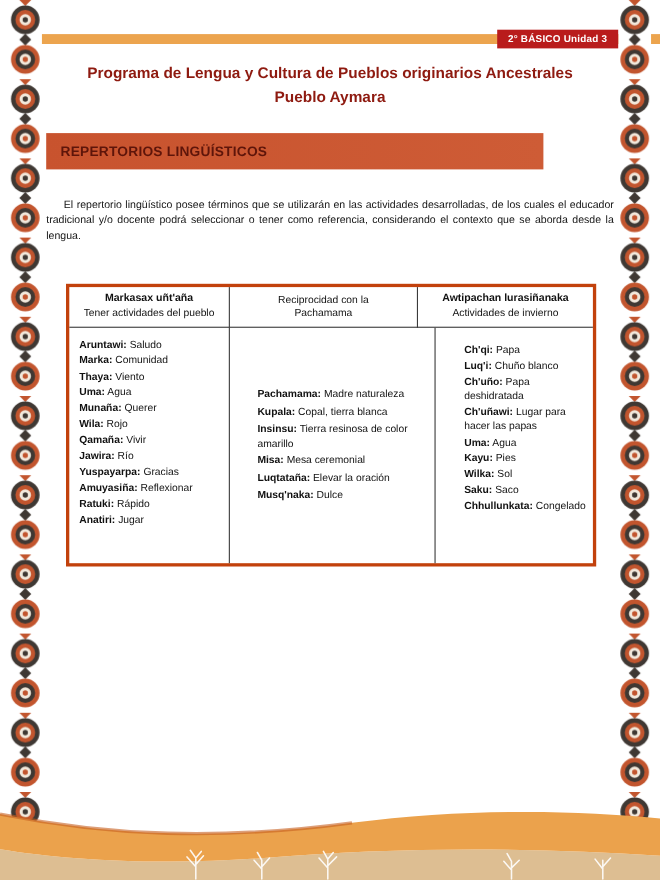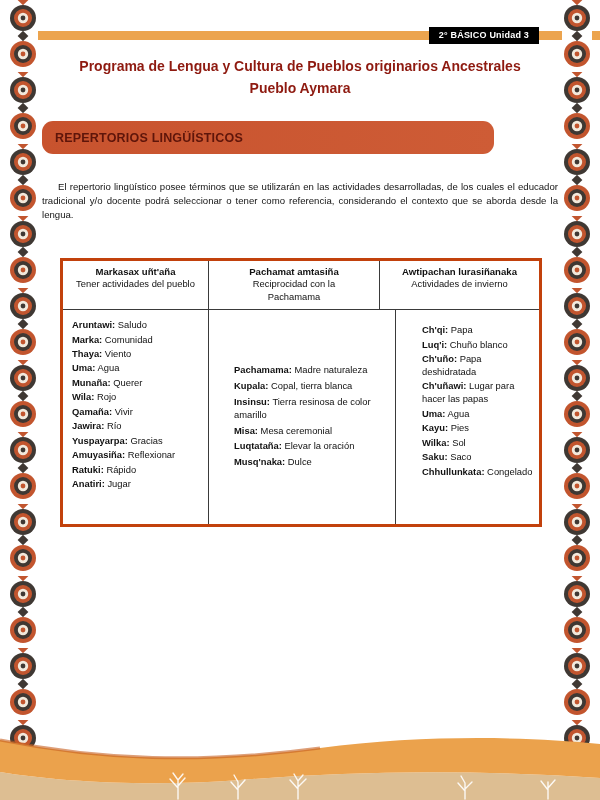--- a/index.html
+++ b/index.html
@@ -13,34 +13,34 @@
   }
   .strip { position:absolute; top:0; z-index:2; }
   .strip.left  { left:8px; }
   .strip.right { right:8px; }
 
   .topbar {
     position:absolute; left:38px; right:0; top:31px; height:9px;
     background:#ECA44E; z-index:1;
   }
   .badge {
-    position:absolute; top:27px; right:61px; z-index:3;
-    background:#000000; color:#ffffff;
+    position:absolute; top:27px; right:38px; z-index:3;
+    background:#b91c1c; color:#ffffff;
     font-size:9px; font-weight:bold; letter-spacing:.2px;
     padding:3px 10px 4px 10px;
   }
   .title {
     position:absolute; top:56px; left:38px; width:524px;
     text-align:center; color:#8E1A10; font-weight:bold;
     font-size:14px; line-height:1.55; z-index:3;
   }
   .banner {
     position:absolute; top:121px; left:42px; width:452px; height:33px;
     background:linear-gradient(90deg,#C8532E,#CE5C36);
-    display:flex; align-items:center; padding-left:13px; z-index:3;border-radius:11px;
+    display:flex; align-items:center; padding-left:13px; z-index:3;
   }
   .banner span {
     color:#5E150A; font-weight:bold; font-size:12.5px; letter-spacing:.2px;
   }
   .intro {
     position:absolute; top:180px; left:42px; width:516px;
     font-size:9.6px; line-height:1.45; text-align:justify;
     text-indent:16px; color:#141414; z-index:3;
   }
 
@@ -127,21 +127,20 @@
 
 <p class="intro">El repertorio lingüístico posee términos que se utilizarán en las actividades desarrolladas, de los cuales el educador tradicional y/o docente podrá seleccionar o tener como referencia, considerando el contexto que se aborda desde la lengua.</p>
 
 <div class="rep-table">
   <div class="row-head">
     <div class="head-cell c1">
       <div class="h-title">Markasax uñt'aña</div>
       <div class="h-sub">Tener actividades del pueblo</div>
     </div>
     <div class="head-cell c2">
-      <div class="h-title">Pachamat amtasiña</div>
       <div class="h-sub">Reciprocidad con la Pachamama</div>
     </div>
     <div class="head-cell c3">
       <div class="h-title">Awtipachan lurasiñanaka</div>
       <div class="h-sub">Actividades de invierno</div>
     </div>
   </div>
   <div class="row-body">
     <div class="body-cell c1">
 

